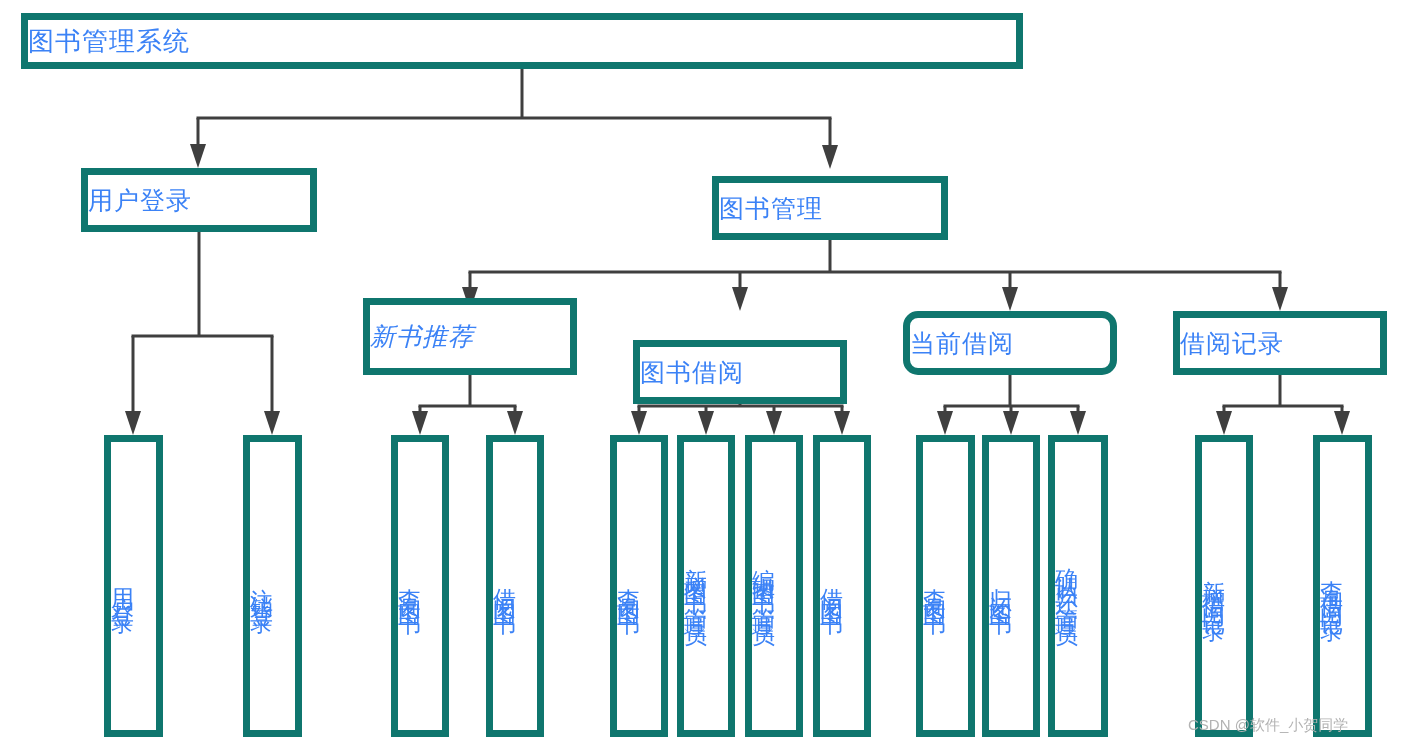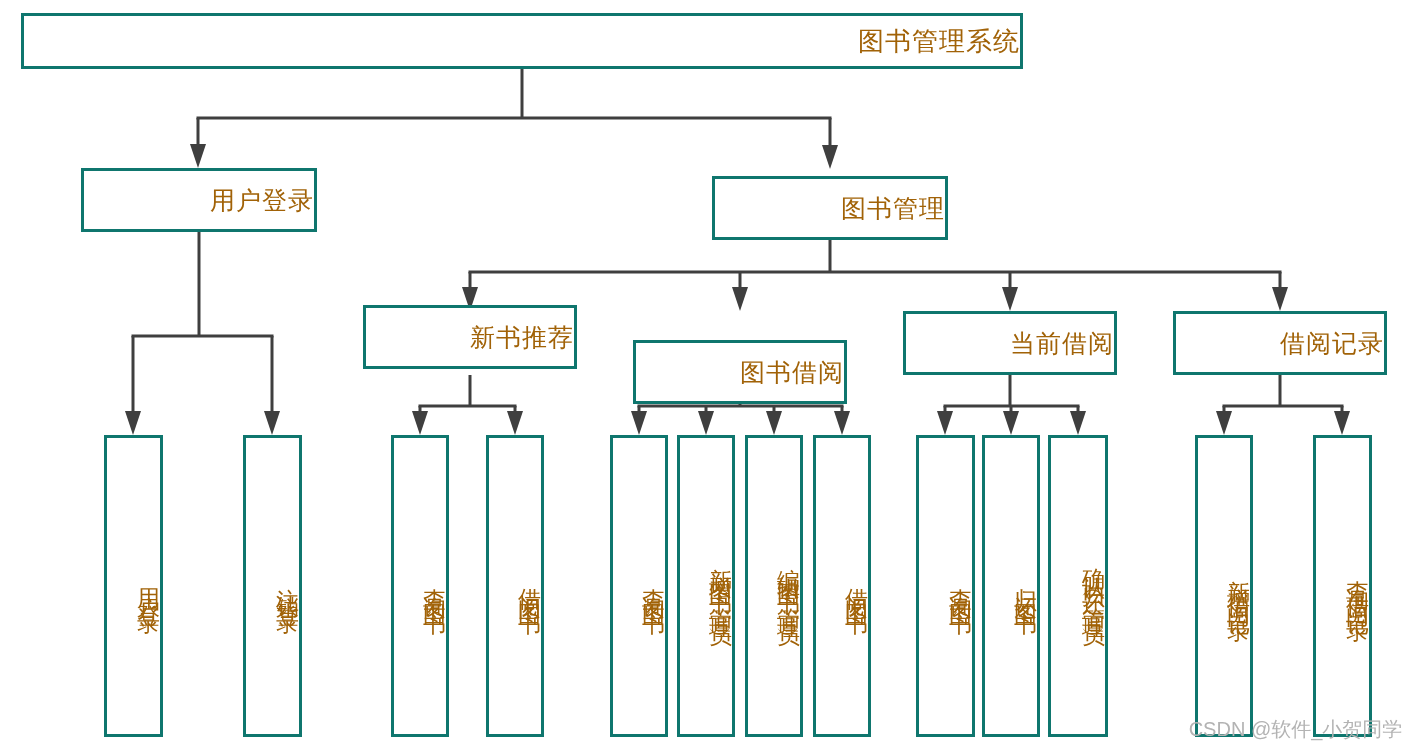--- a/index.html
+++ b/index.html
@@ -4,35 +4,34 @@
 <style>
   html,body{margin:0;padding:0;background:#ffffff;}
   #stage{
     position:relative;width:1405px;height:747px;background:#ffffff;
     font-family:"Liberation Sans","DejaVu Sans",sans-serif;color:#333333;
     overflow:hidden;
   }
   #wires{position:absolute;left:0;top:0;width:1405px;height:747px;}
   .node{
     position:absolute;box-sizing:border-box;background:#ffffff;
-    border:3px solid #0f766e;display:flex;align-items:center;justify-content:flex-end;
-    color:#a16207;
+    border:7px solid #0f766e;display:flex;align-items:center;justify-content:flex-start;
+    color:#3b82f6;
   }
   .h-node{font-size:25px;letter-spacing:1px;}
   .root-node{font-size:26px;}
   .leaf{padding:6px 0;}
   .leaf .vtext{
     writing-mode:vertical-rl;text-orientation:mixed;
     font-size:23px;line-height:1;letter-spacing:8px;white-space:nowrap;
   }
   #watermark{
     position:absolute;left:1188px;top:716px;width:215px;
-    font-size:20px;color:#b3b3b3;white-space:nowrap;z-index:5;
+    font-size:15px;color:#b3b3b3;white-space:nowrap;z-index:5;
     letter-spacing:0px;
-    text-align:center;
   }
 </style>
 </head>
 <body>
 
 <div id="stage">
 
   <svg id="wires" width="1405" height="747" viewBox="0 0 1405 747" stroke="#3f3f3f" stroke-width="3" fill="none">
 
     <line x1="522" y1="67" x2="522" y2="118"></line>
@@ -99,27 +98,27 @@
     <span>图书管理系统</span>
   </div>
 
   <div class="node h-node" style="left:81px;top:168px;width:236px;height:64px;">
     <span>用户登录</span>
   </div>
   <div class="node h-node" style="left:712px;top:176px;width:236px;height:64px;">
     <span>图书管理</span>
   </div>
 
-  <div class="node h-node" style="left:363px;top:305px;width:214px;height:64px;">
+  <div class="node h-node" style="left:363px;top:298px;width:214px;height:77px;font-style:italic;">
     <span>新书推荐</span>
   </div>
   <div class="node h-node" style="left:633px;top:311px;width:214px;height:64px;margin-top:29px;">
     <span>图书借阅</span>
   </div>
-  <div class="node h-node" style="left:903px;top:311px;width:214px;height:64px;">
+  <div class="node h-node" style="left:903px;top:311px;width:214px;height:64px;border-radius:15px;">
     <span>当前借阅</span>
   </div>
   <div class="node h-node" style="left:1173px;top:311px;width:214px;height:64px;">
     <span>借阅记录</span>
   </div>
 
   <div class="node leaf" style="left:104px;top:435px;width:59px;height:302px;">
     <span class="vtext">用户登录</span>
   </div>
   <div class="node leaf" style="left:243px;top:435px;width:59px;height:302px;">

